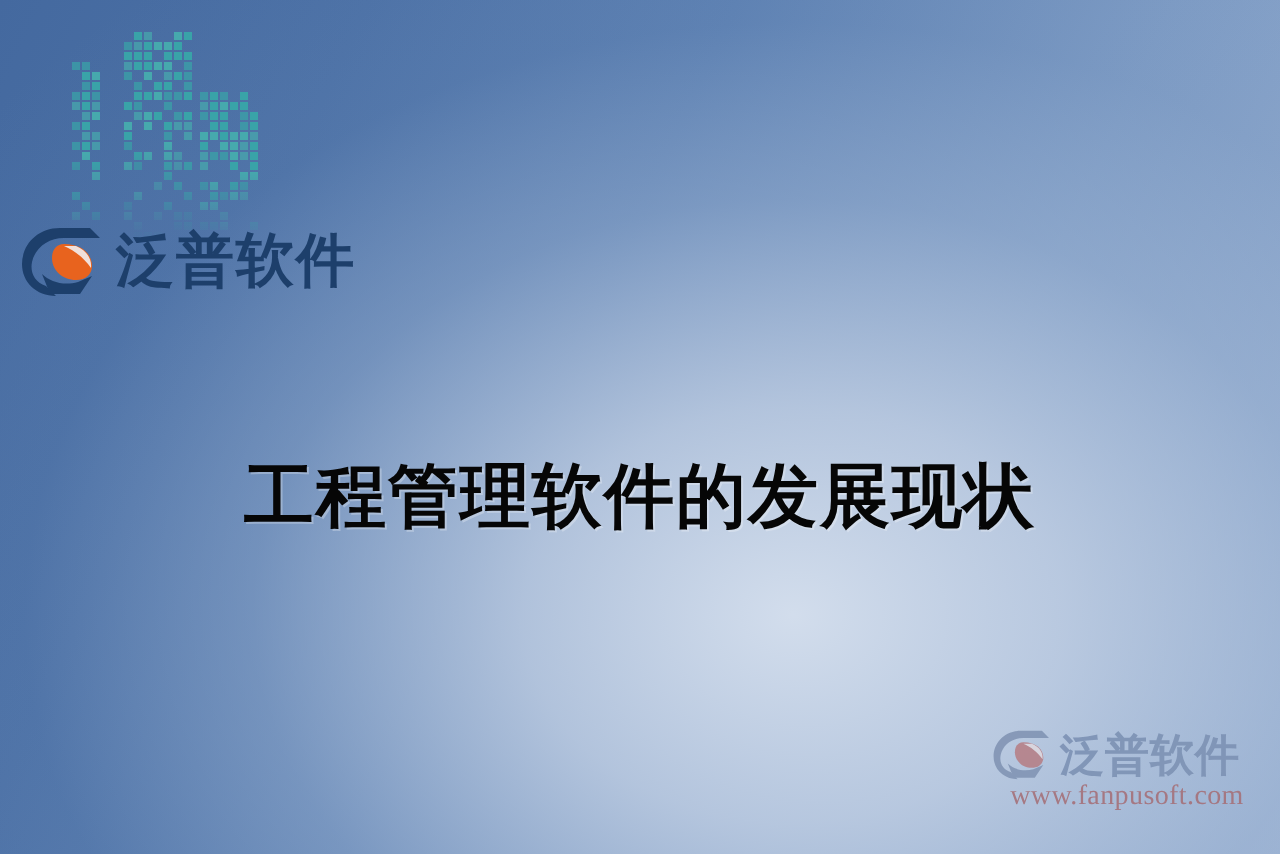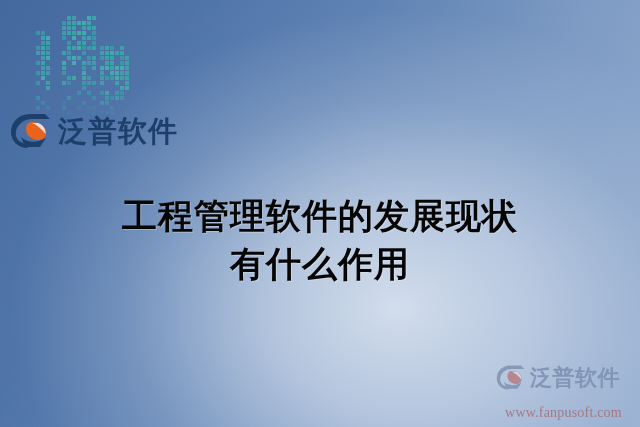--- a/index.html
+++ b/index.html
@@ -81,21 +81,21 @@
     width: 640px;
     text-align: center;
     color: #060606;
     font-family: "DejaVu Sans", "Liberation Sans", sans-serif;
     font-weight: bold;
     font-size: 35px;
     line-height: 48px;
     letter-spacing: 1px;
     text-shadow: 1px 1px 0 rgba(255,255,255,0.28);
   }
-  #headline .ln { display: block; }
+  #headline .ln { display: block; margin-top: 33px; }
 
   
   #watermark {
     position: absolute;
     left: 496px;
     top: 364px;
     width: 138px;
     opacity: 0.92;
   }
   #watermark-row { display: flex; align-items: center; gap: 4px; }
@@ -105,21 +105,21 @@
     font-weight: bold;
     color: #7e93b5;
     letter-spacing: 0.5px;
     line-height: 1;
   }
   #watermark-url {
     font-family: "Liberation Serif", "DejaVu Serif", serif;
     font-size: 14px;
     color: #a5737c;
     letter-spacing: 0.2px;
-    margin-top: 14px;
+    margin-top: 0;
     text-align: center;
     width: 135px;
   }
 </style>
 </head>
 <body>
 
 <div id="stage">
 
   <div id="pixel-buildings">
@@ -429,21 +429,20 @@
       <path d="M44 20 C62 20 72 30 72 42 C72 50 66 56 56 56 C42 56 32 46 32 34 C32 26 36 20 44 20 Z" fill="#e8631e"></path>
       <path d="M56 22 C66 26 72 34 71 44 C64 34 54 26 44 22 Z" fill="#f2f6fb" opacity="0.85"></path>
     </svg>
     <div id="main-logo-text">
       <span id="main-logo-cn">泛普软件</span>
     </div>
   </div>
 
   <div id="headline">
     <span class="ln">工程管理软件的发展现状</span>
-    <span class="ln">有什么作用</span>
   </div>
 
   <div id="watermark">
     <div id="watermark-row">
       <svg id="watermark-mark" viewBox="0 0 84 76">
         <path d="M40 4 C16 4 2 22 2 40 C2 58 16 72 36 72 L26 62 C14 58 10 48 12 38 C15 24 28 14 44 14 L80 14 L70 4 Z" fill="#8396b5"></path>
         <path d="M30 70 L22 50 C30 58 44 62 58 58 L72 52 L60 70 Z" fill="#8396b5"></path>
         <path d="M44 20 C62 20 72 30 72 42 C72 50 66 56 56 56 C42 56 32 46 32 34 C32 26 36 20 44 20 Z" fill="#b6828a"></path>
         <path d="M56 22 C66 26 72 34 71 44 C64 34 54 26 44 22 Z" fill="#e6ecf4" opacity="0.8"></path>
       </svg>

